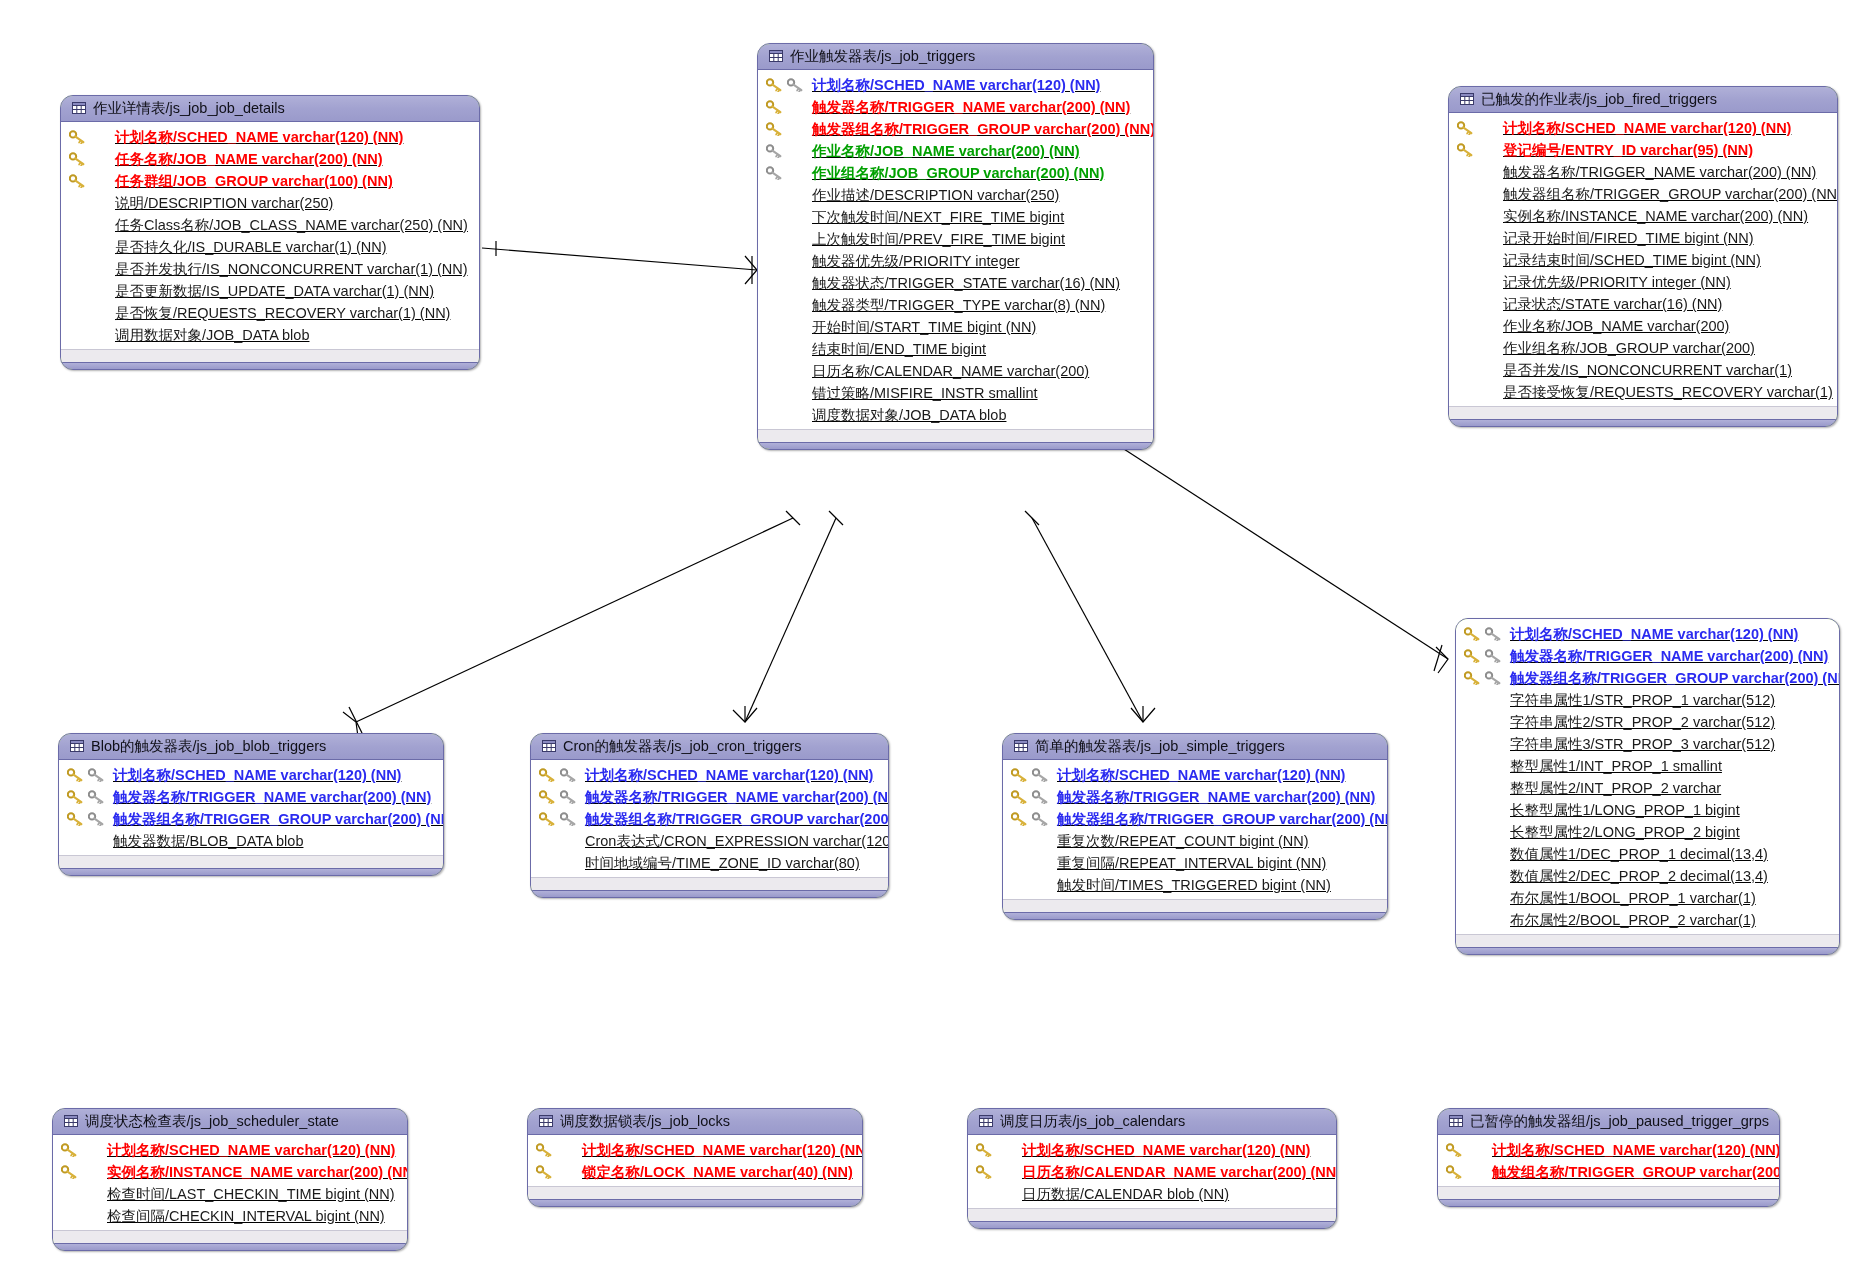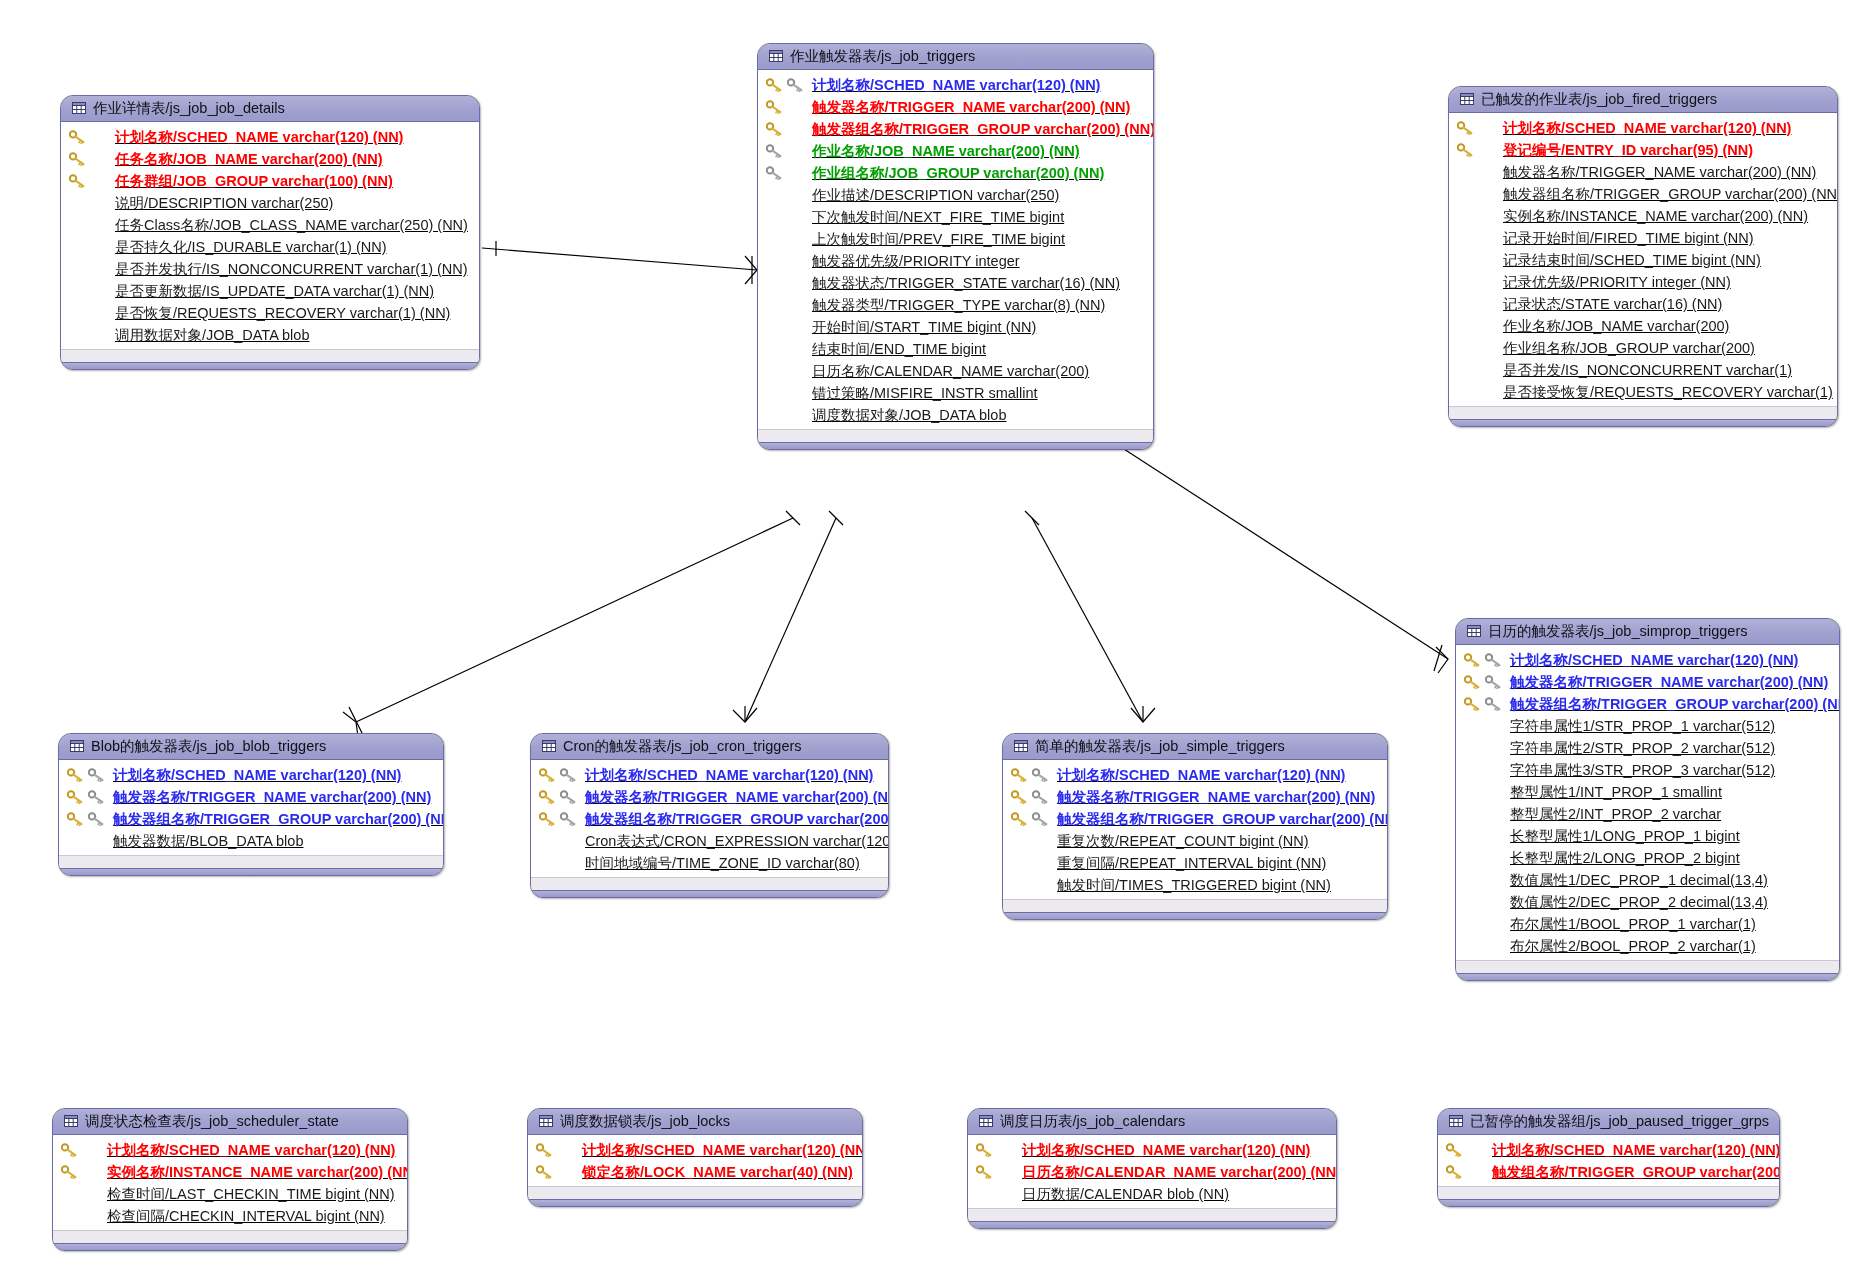--- a/index.html
+++ b/index.html
@@ -459,30 +459,20 @@
           <span class="keys">
             <span class="key-spacer"></span>
           </span>
           <span class="attr-text plain">是否接受恢复/REQUESTS_RECOVERY varchar(1)</span>
         </div>
       </div>
       <div class="entity-footer"></div>
       <div class="entity-footgrip"></div>
     </div>
     <div class="entity" style="left: 1455px; top: 618px; width: 385px;">
-      <div class="entity-header">
-        <svg class="table-icon" viewBox="0 0 14 12">
-          <rect x="0.5" y="0.5" width="13" height="11" fill="#ffffff" stroke="#3a3a6a"></rect>
-          <rect x="0.5" y="0.5" width="13" height="3" fill="#8a8ac0" stroke="#3a3a6a"></rect>
-          <line x1="4.8" y1="3.5" x2="4.8" y2="11.5" stroke="#3a3a6a"></line>
-          <line x1="9.2" y1="3.5" x2="9.2" y2="11.5" stroke="#3a3a6a"></line>
-          <line x1="0.5" y1="7.5" x2="13.5" y2="7.5" stroke="#3a3a6a"></line>
-        </svg>
-        <span class="entity-title">日历的触发器表/js_job_simprop_triggers</span>
-      </div>
       <div class="entity-body">
         <div class="attr-row">
           <span class="keys">
             <svg viewBox="0 0 17 14" class="key-icon">
               <circle cx="4" cy="4.4" r="3.2" fill="none" stroke="#c09a22" stroke-width="2"></circle>
               <path d="M6.1,6.4 L14.4,12.2" stroke="#d8b13a" stroke-width="2.1" stroke-linecap="round"></path>
               <path d="M11.2,10.9 L10.1,12.5" stroke="#d8b13a" stroke-width="1.8" stroke-linecap="round"></path>
               <path d="M13.2,12.3 L12.2,13.6" stroke="#d8b13a" stroke-width="1.8" stroke-linecap="round"></path>
             </svg>
             <svg viewBox="0 0 17 14" class="key-icon">

